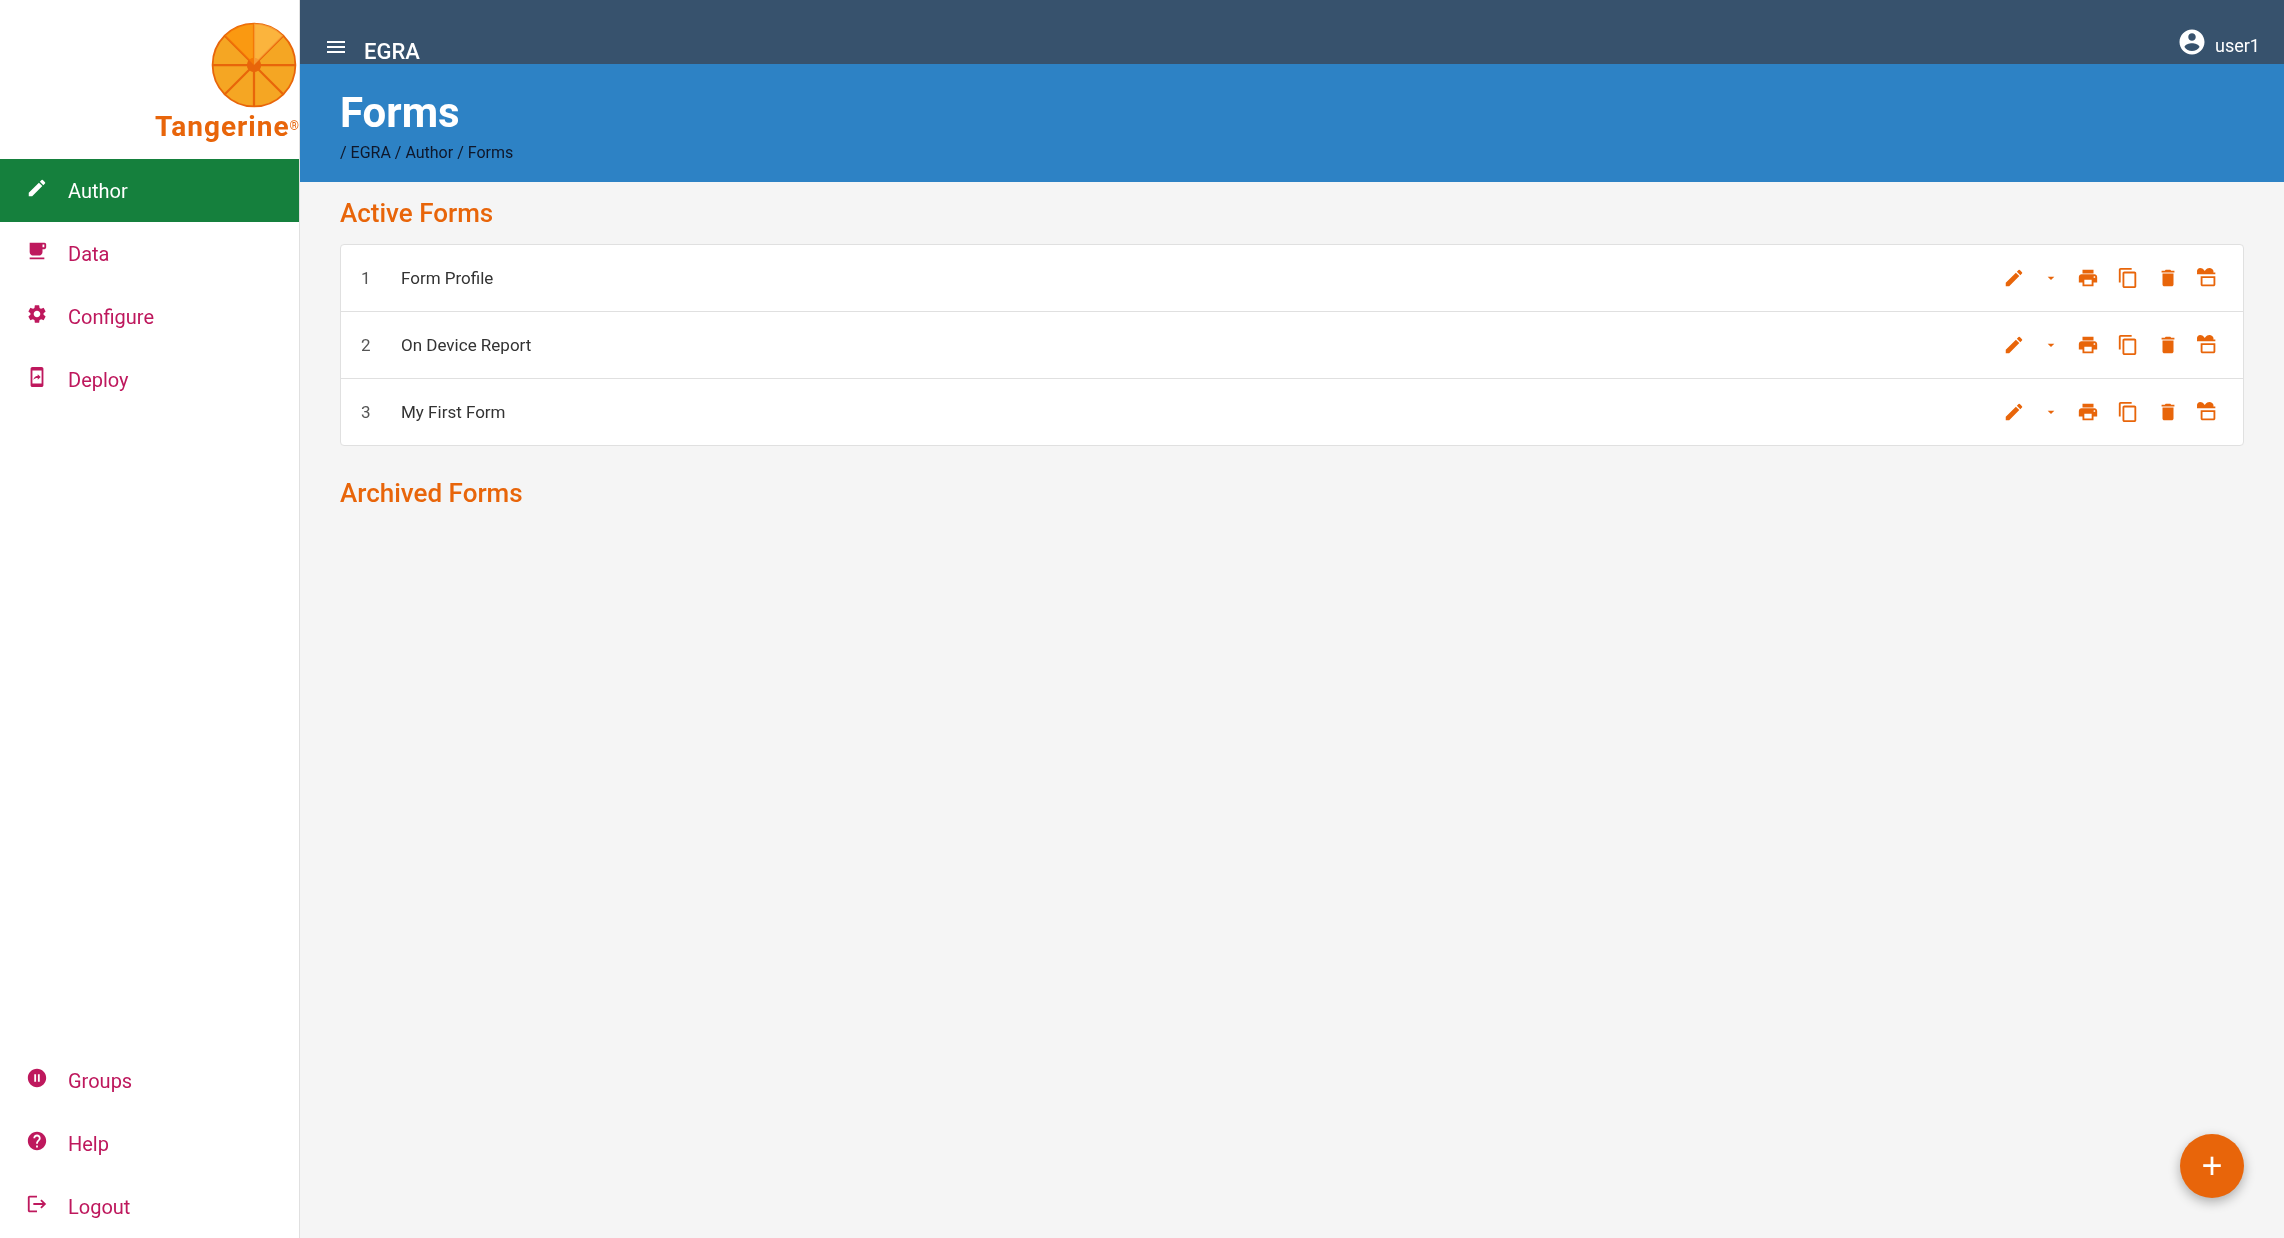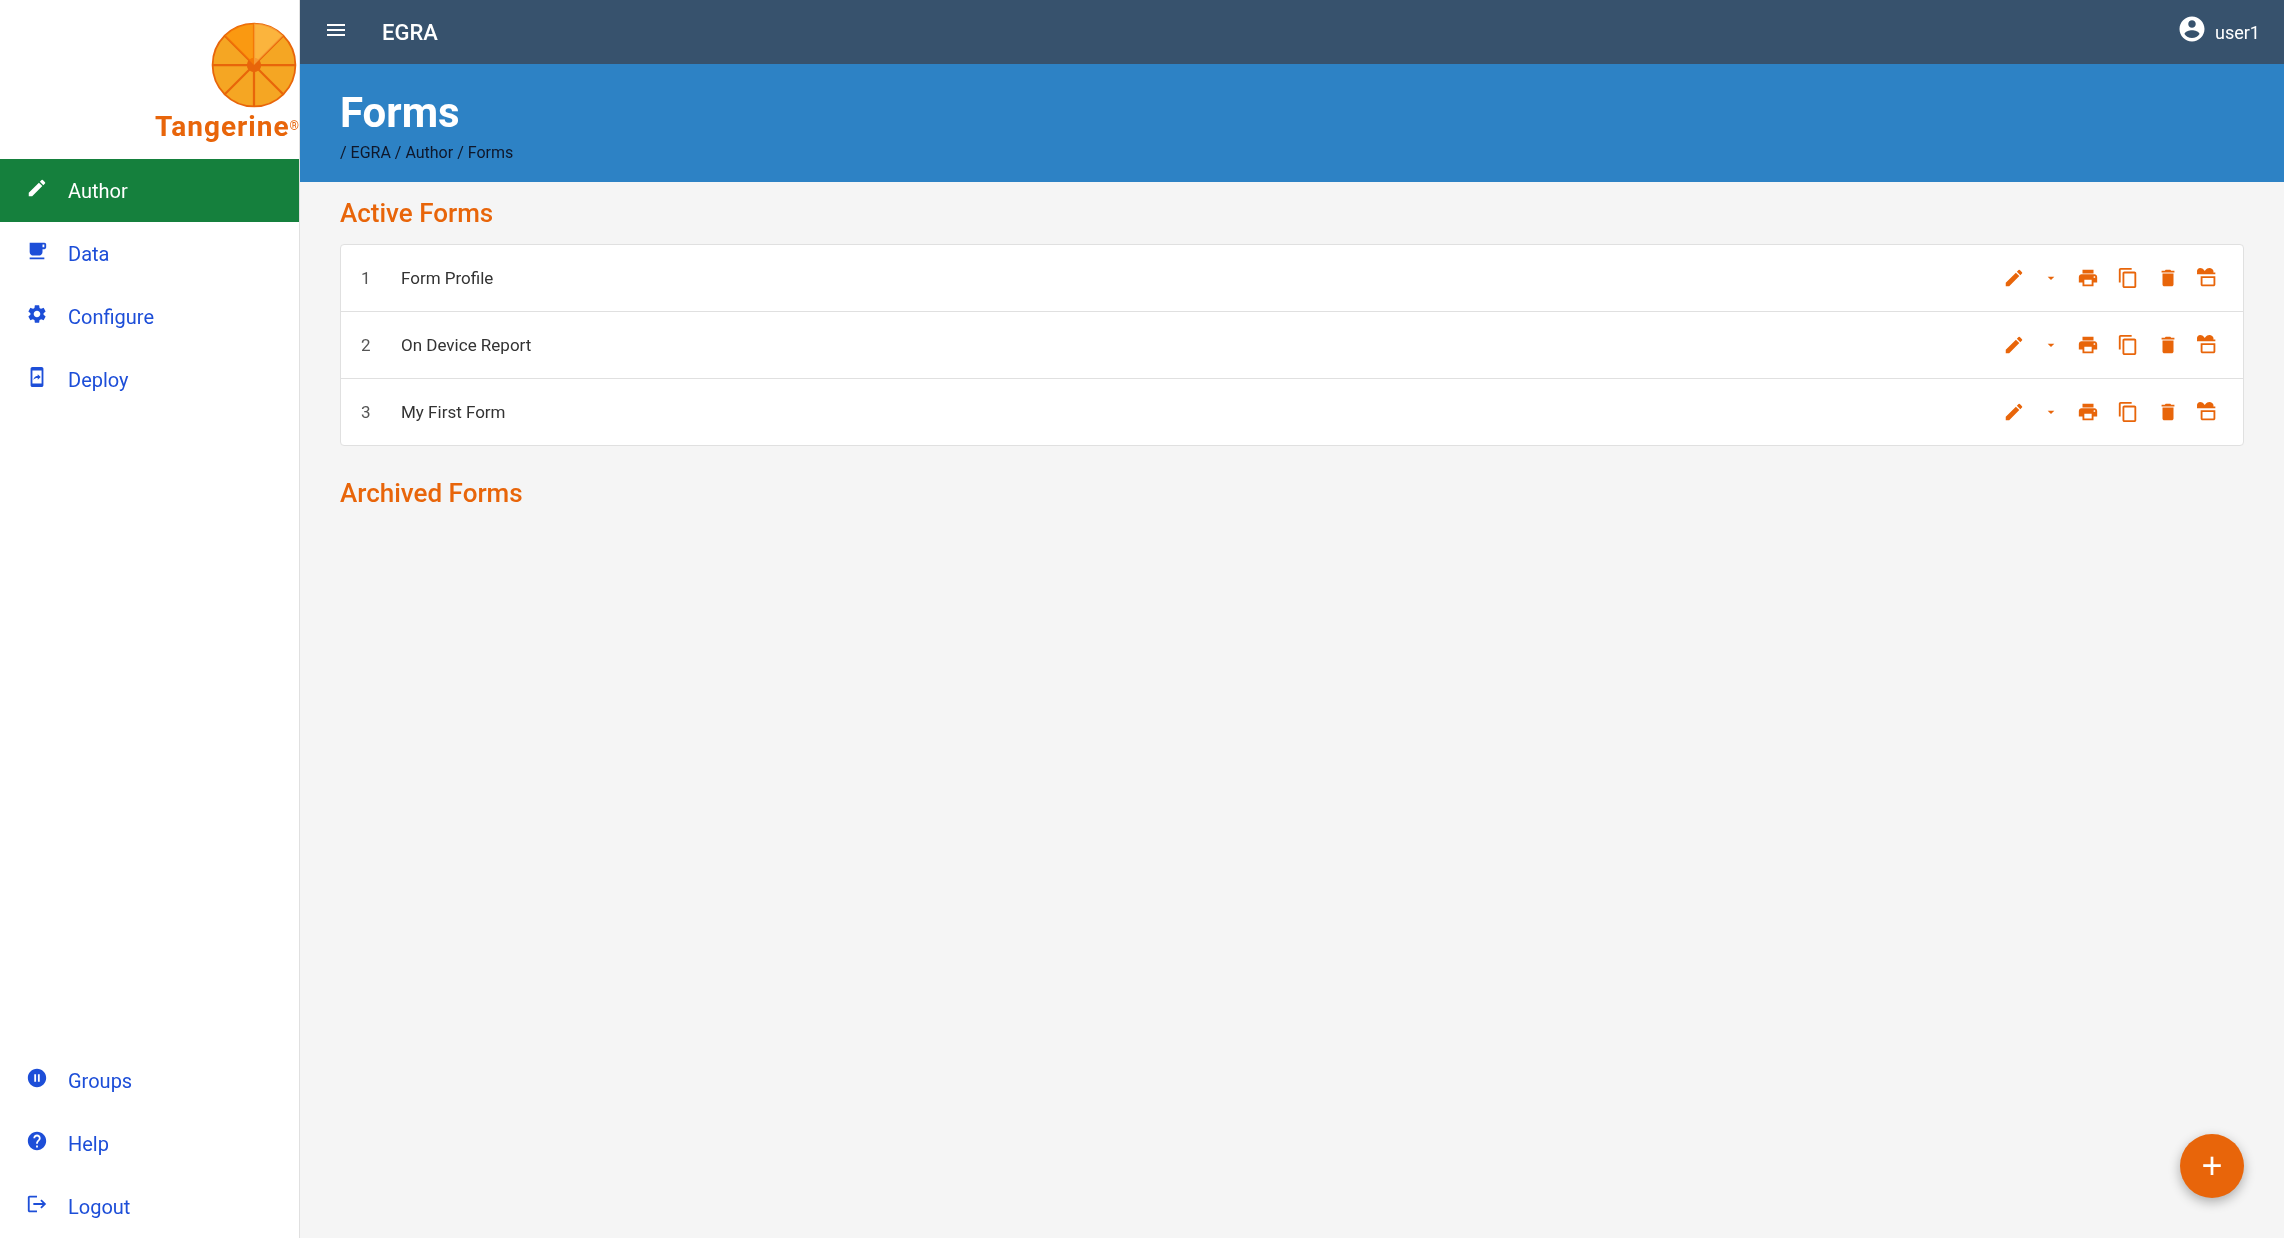--- a/index.html
+++ b/index.html
@@ -44,21 +44,21 @@
       flex: 1;
       display: flex;
       flex-direction: column;
     }
 
     .sidebar-item {
       display: flex;
       align-items: center;
       padding: 18px 24px;
       font-size: 20px;
-      color: #1d4ed8;
+      color: #be185d;
       cursor: pointer;
       text-decoration: none;
     }
     .sidebar-item.active {
       background: #15803d;
       color: #fff;
       align-items: center;
     }
     .sidebar-item .nav-icon {
       margin-right: 18px;
@@ -79,24 +79,23 @@
       display: flex;
       flex-direction: column;
       overflow: hidden;
     }
 
     
     #topbar {
       background: #37526D;
       height: 64px;
       display: flex;
-      align-items: center;
+      align-items: flex-end;
       padding: 0 24px;
       flex-shrink: 0;
-      gap: 18px;
     }
     .topbar-menu-icon {
       color: #fff;
       font-size: 22px;
       cursor: pointer;
       margin-right: 16px;
     }
     .topbar-title {
       color: #fff;
       font-size: 22px;

